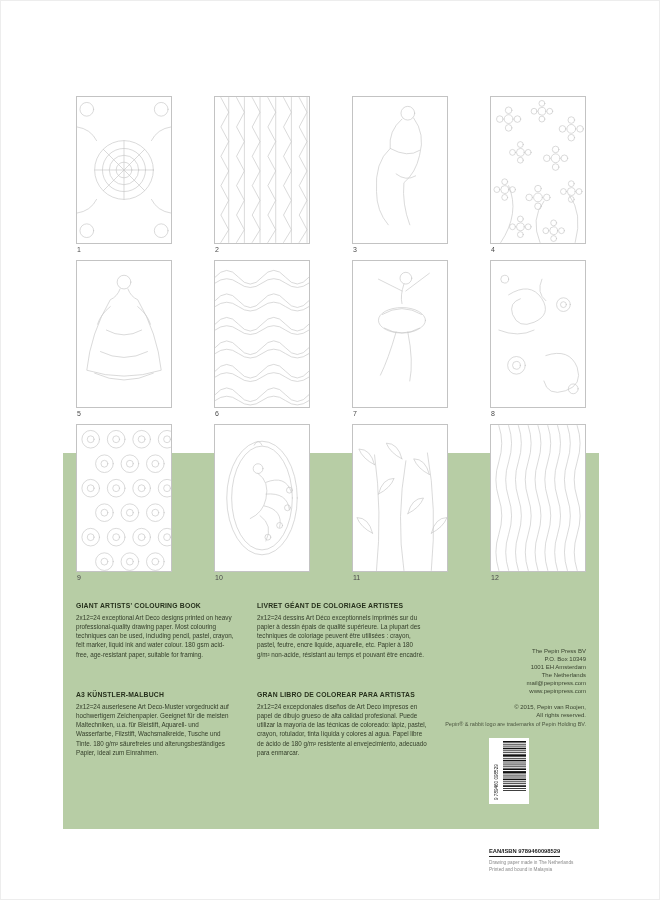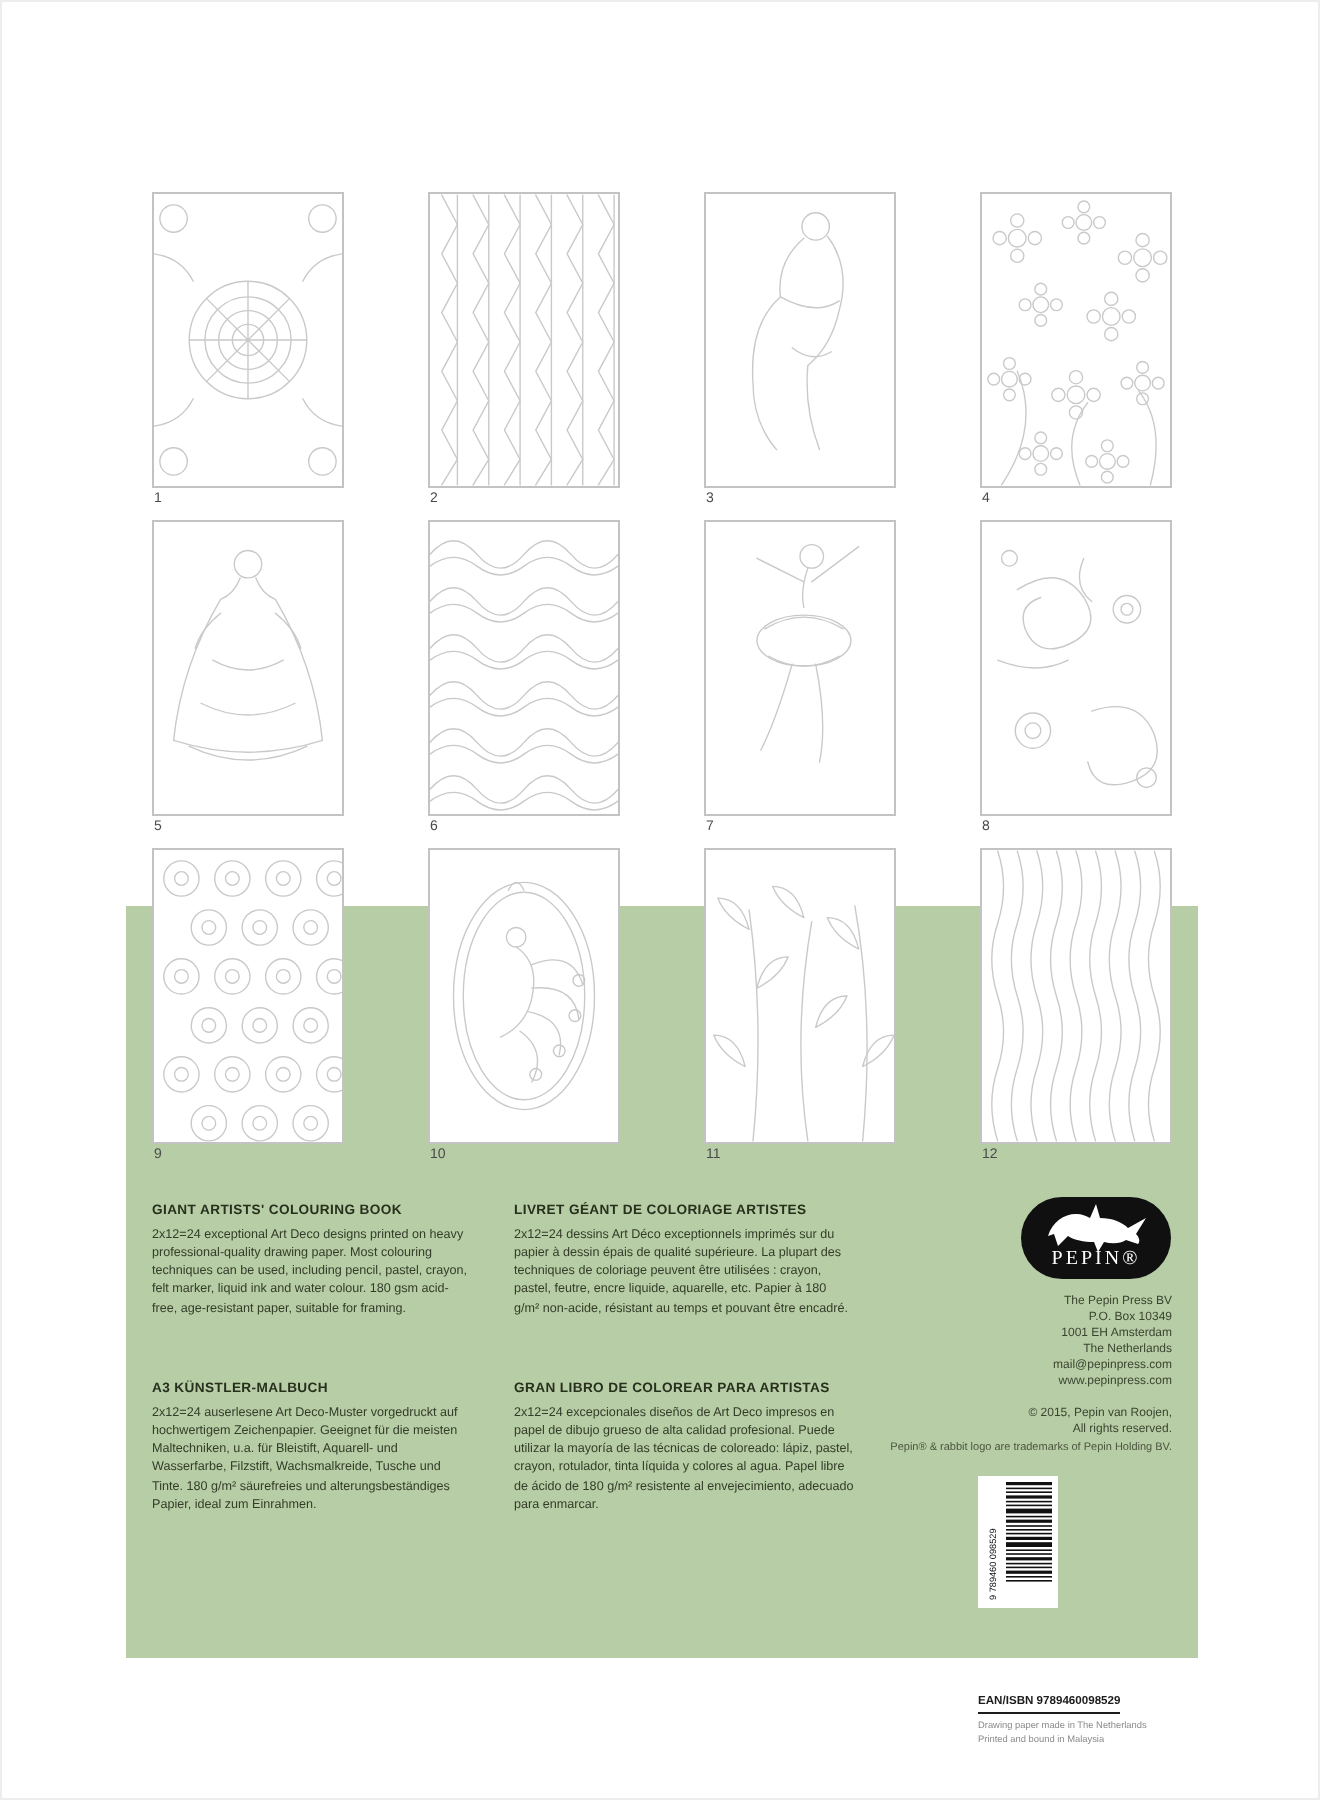--- a/index.html
+++ b/index.html
@@ -257,27 +257,20 @@
   <div class="heading" style="left:75px;top:601px;width:160px;">GIANT ARTISTS' COLOURING BOOK</div>
   <div class="heading" style="left:256px;top:601px;width:175px;">LIVRET GÉANT DE COLORIAGE ARTISTES</div>
   <div class="body-text" style="left:75px;top:612px;width:158px;">2x12=24 exceptional Art Deco designs printed on heavy professional-quality drawing paper. Most colouring techniques can be used, including pencil, pastel, crayon, felt marker, liquid ink and water colour. 180 gsm acid-free, age-resistant paper, suitable for framing.</div>
   <div class="body-text" style="left:256px;top:612px;width:170px;">2x12=24 dessins Art Déco exceptionnels imprimés sur du papier à dessin épais de qualité supérieure. La plupart des techniques de coloriage peuvent être utilisées : crayon, pastel, feutre, encre liquide, aquarelle, etc. Papier à 180 g/m² non-acide, résistant au temps et pouvant être encadré.</div>
 
   <div class="heading" style="left:75px;top:690px;width:160px;">A3 KÜNSTLER-MALBUCH</div>
   <div class="heading" style="left:256px;top:690px;width:175px;">GRAN LIBRO DE COLOREAR PARA ARTISTAS</div>
   <div class="body-text" style="left:75px;top:701px;width:158px;">2x12=24 auserlesene Art Deco-Muster vorgedruckt auf hochwertigem Zeichenpapier. Geeignet für die meisten Maltechniken, u.a. für Bleistift, Aquarell- und Wasserfarbe, Filzstift, Wachsmalkreide, Tusche und Tinte. 180 g/m² säurefreies und alterungsbeständiges Papier, ideal zum Einrahmen.</div>
   <div class="body-text" style="left:256px;top:701px;width:170px;">2x12=24 excepcionales diseños de Art Deco impresos en papel de dibujo grueso de alta calidad profesional. Puede utilizar la mayoría de las técnicas de coloreado: lápiz, pastel, crayon, rotulador, tinta líquida y colores al agua. Papel libre de ácido de 180 g/m² resistente al envejecimiento, adecuado para enmarcar.</div>
 
-  <div class="logo">
-    <svg viewBox="0 0 76 42" width="76" height="42">
-      <rect x="0.5" y="0.5" width="75" height="41" rx="20.5" fill="#101010"></rect>
-      <path fill="#ffffff" d="M14 20 C16 13 22 9 28 9 C31 9 33 10 35 11 L38 4 L40 11 C46 11 51 13 54 16 L63 11 L58 19 C60 21 60 23 59 24 L53 22 C50 24 46 24 42 23 L39 28 L37 23 C32 23 27 22 24 20 L19 25 L17 19 Z"></path>
-      <text x="38" y="34" text-anchor="middle" font-size="10" letter-spacing="1.5" fill="#ffffff" style="font-family:'Liberation Serif',serif">PEPIN®</text>
-    </svg>
-  </div>
 
   <div class="address">
       <div>The Pepin Press BV</div>
       <div>P.O. Box 10349</div>
       <div>1001 EH Amsterdam</div>
       <div>The Netherlands</div>
       <div>mail@pepinpress.com</div>
       <div>www.pepinpress.com</div>
     </div>
 

